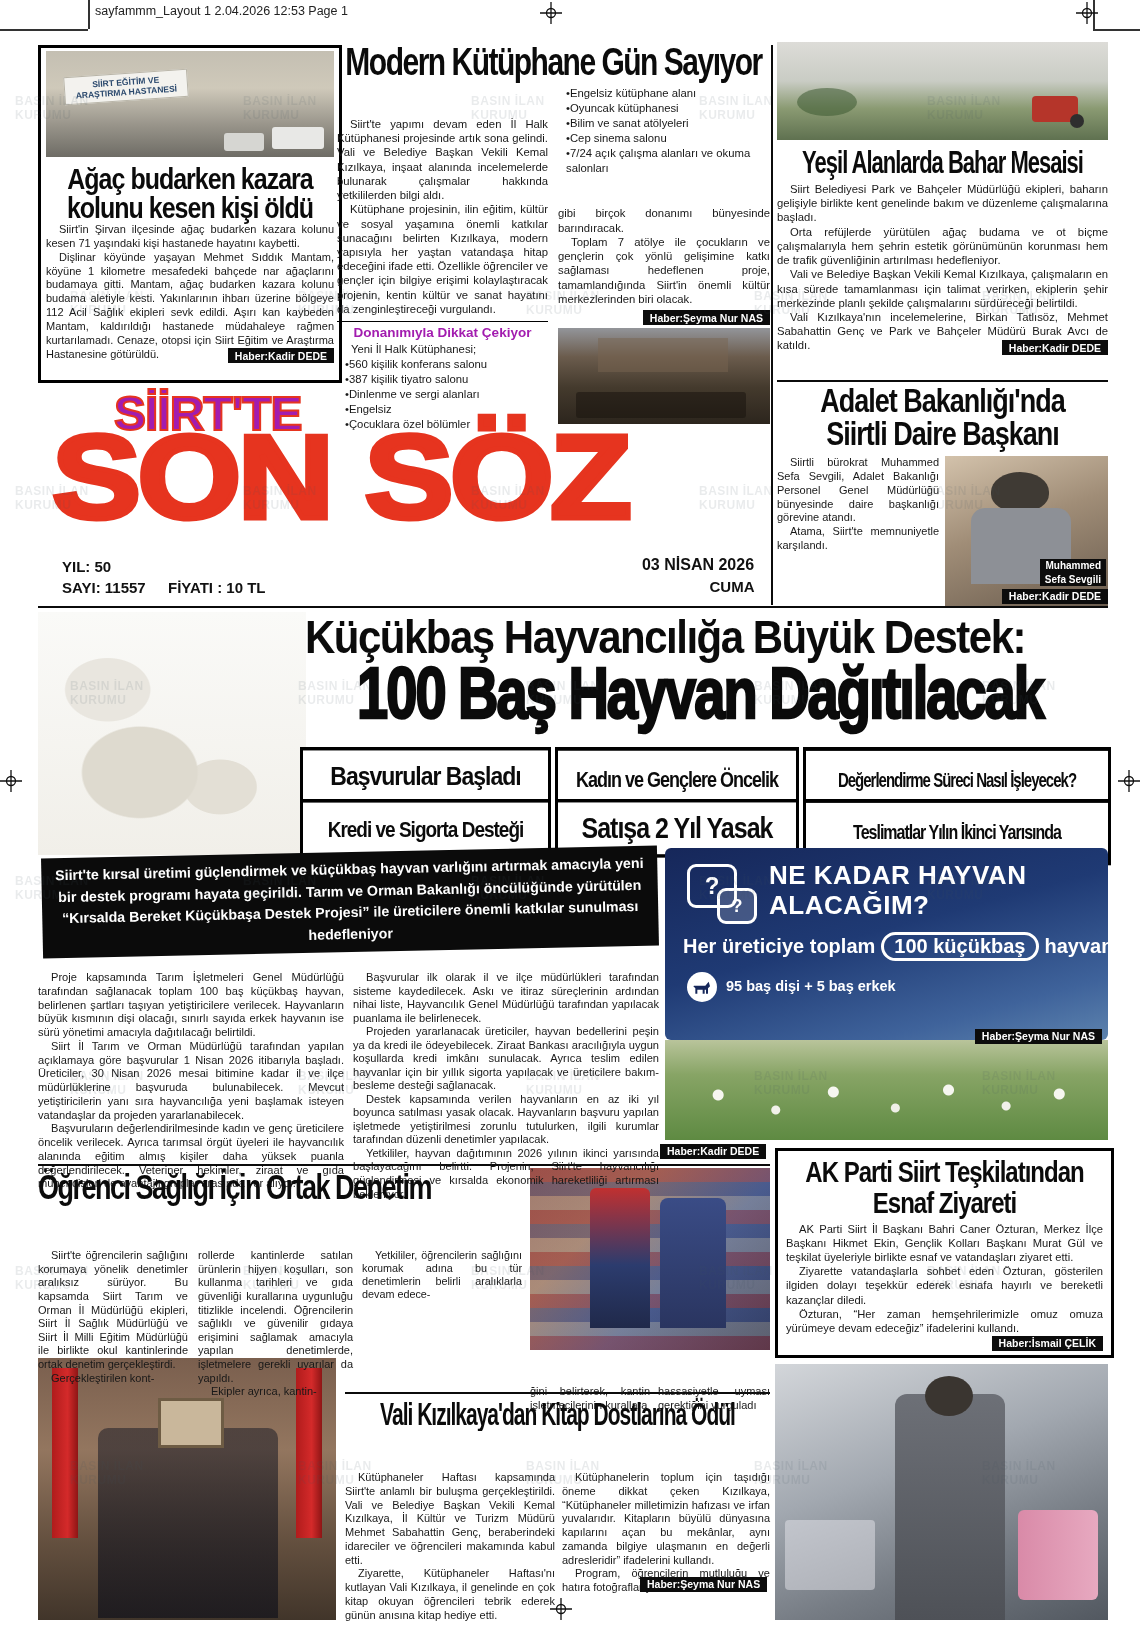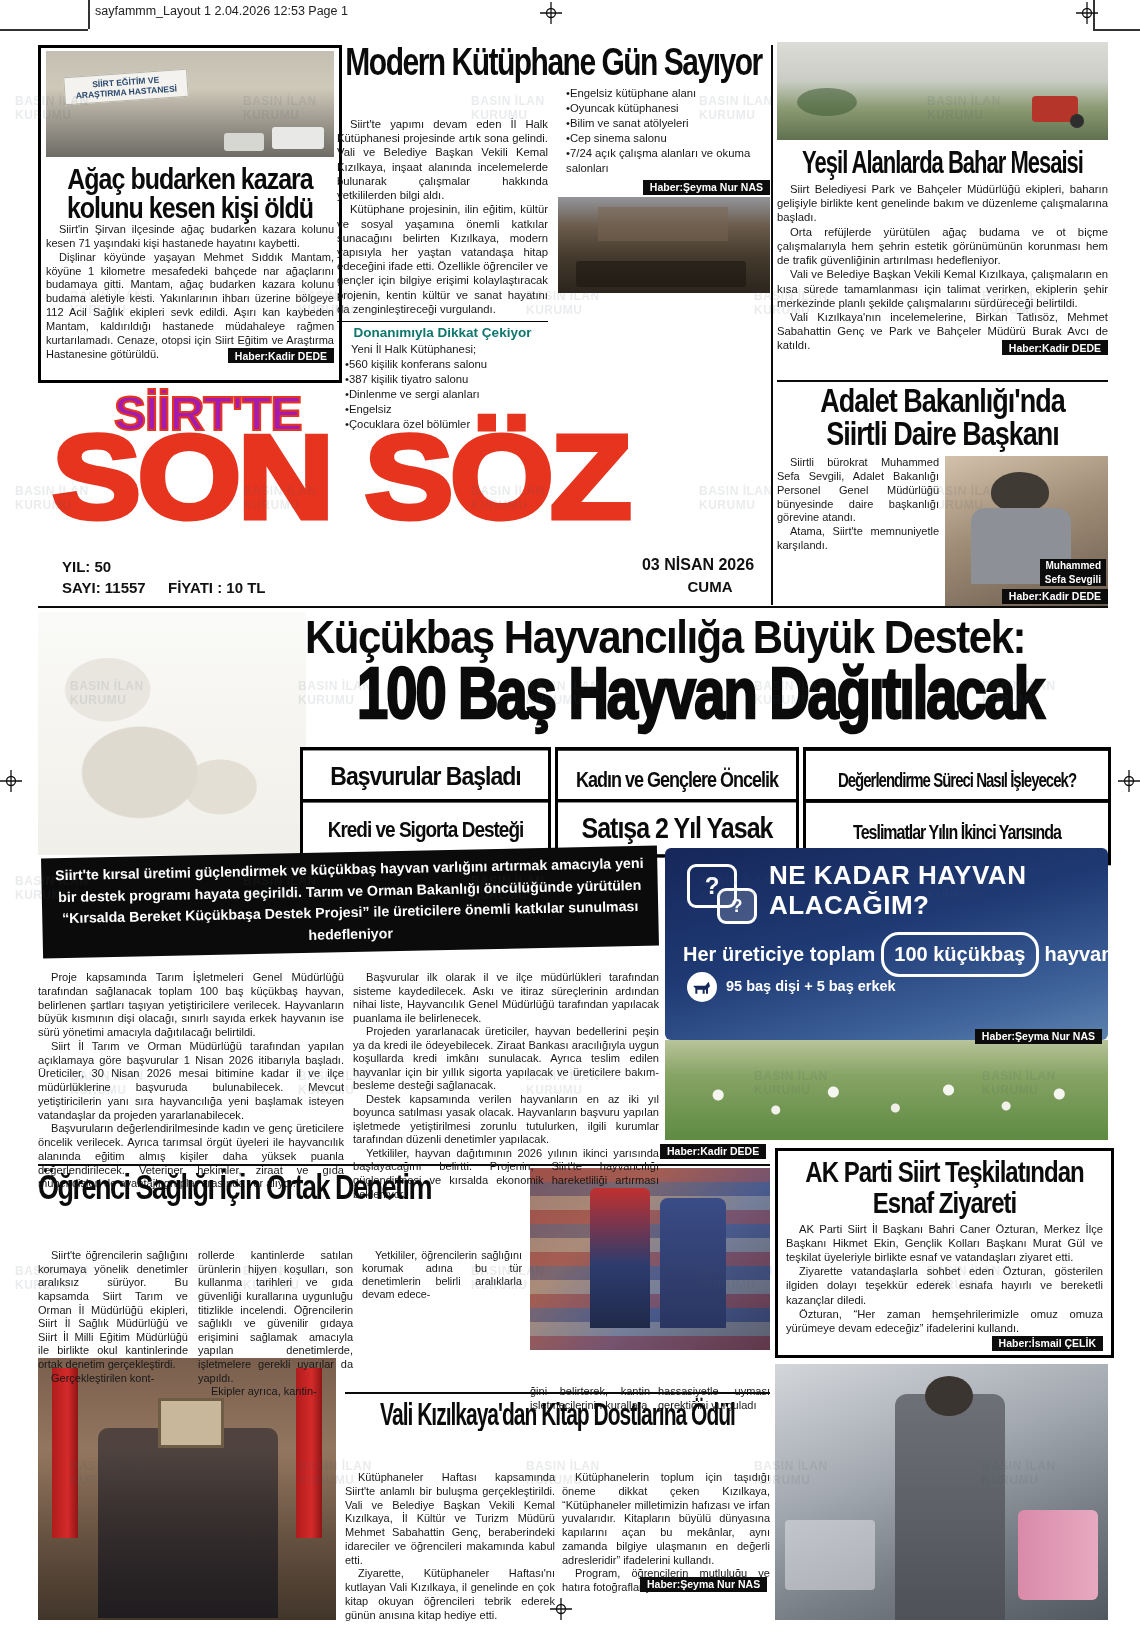--- a/index.html
+++ b/index.html
@@ -9,21 +9,21 @@
   .z1{z-index:1;}
   .hd{font-weight:bold;color:#0b0b0b;letter-spacing:-1px;line-height:1;text-align:center;
       transform-origin:top center;white-space:nowrap;}
   .body{font-size:11px;line-height:1.26;text-align:justify;color:#181818;margin-top:31px;}
   .body p{margin:0;text-indent:13px;}
   .byline{background:#0c0c0c;color:#fff;font-weight:bold;font-size:10.5px;
           padding:1.5px 7px;display:inline-block;letter-spacing:0;}
   .byline-row{text-align:right;margin-top:2px;}
   .bullet{font-size:11.3px;line-height:1.32;color:#181818;padding-left:8px;text-align:left;}
   .subhead{font-weight:bold;font-size:13.5px;text-align:center;border-top:1.5px solid #000;
-           padding-top:3px;margin:5px 0 2px 0;color:#0f766e;}
+           padding-top:3px;margin:5px 0 2px 0;color:#a21caf;}
   .rule{background:#0b0b0b;}
   .headbox{border:3px solid #000;display:flex;align-items:center;justify-content:center;
            text-align:center;background:#fff;}
   .photo{overflow:hidden;}
   .ph-hospital{background:linear-gradient(180deg,#c4bfb2 0%,#cfc9ba 35%,#98948a 70%,#6e6c65 100%);}
   .ph-building{background:linear-gradient(180deg,#93959a 0%,#6b5c4d 30%,#443a2d 62%,#2c251d 100%);}
   .ph-park{background:linear-gradient(180deg,#dddcd8 0%,#c9ccc4 40%,#8a9a72 68%,#5f7150 100%);}
   .ph-portrait{background:linear-gradient(160deg,#d3c2ab 0%,#a08d77 45%,#6a5c4e 100%);}
   .ph-goat{background:
      radial-gradient(ellipse 70px 52px at 26% 32%,#e9e6df 0 60%,transparent 62%),
@@ -44,21 +44,21 @@
      linear-gradient(135deg,#8a5a50 0%,#96705e 30%,#50608a 60%,#2c3550 100%);}
   .ph-group{background:linear-gradient(180deg,#7a5f4e 0%,#93765f 35%,#64503f 70%,#41352a 100%);}
   .ph-shop{background:linear-gradient(160deg,#d3d6da 0%,#a2a8b0 40%,#767c84 70%,#525860 100%);}
   .flagstrip{background:linear-gradient(90deg,#b01c1c 0%,#d42a2a 60%,#8e1515 100%);}
   .pinkstrip{background:linear-gradient(90deg,#d98aa8 0%,#e7a9c0 100%);}
   .bannerbox{background:#0b0b0b;color:#fff;font-weight:bold;font-size:14.2px;line-height:1.52;
              text-align:center;padding:7px 12px;transform:rotate(-1.2deg);}
   .bluebox{background:linear-gradient(165deg,#16275a 0%,#1f3a74 45%,#3f639b 80%,#5d83ae 100%);
            border-radius:6px;color:#fff;}
   .info-title{font-weight:bold;font-size:26px;letter-spacing:0.5px;line-height:1.06;color:#fff;}
-  .pill{display:inline-block;border:3px solid #fff;border-radius:18px;padding:8px 10px;margin:0 6px;}
+  .pill{display:inline-block;border:3px solid #fff;border-radius:18px;padding:0 10px;margin:0 6px;}
   .info-item{display:flex;align-items:center;gap:9px;color:#fff;font-weight:bold;font-size:14.5px;line-height:1.2;}
   .icircle{width:30px;height:30px;border-radius:50%;background:#fff;flex:0 0 30px;
            display:flex;align-items:center;justify-content:center;}
   .qbub{border:3px solid #fff;border-radius:9px;color:#fff;font-weight:bold;
         display:flex;align-items:center;justify-content:center;position:absolute;}
   .wm{position:absolute;z-index:5;opacity:0.11;color:#41525e;font-weight:bold;font-size:12px;
       line-height:1.15;text-align:left;width:86px;pointer-events:none;letter-spacing:0.5px;}
   .mark{position:absolute;z-index:6;}
   .cropline{position:absolute;background:#333;z-index:6;}
   .caption{background:#0c0c0c;color:#fff;font-weight:bold;font-size:10px;line-height:1.15;
@@ -178,20 +178,24 @@
         <div class="bullet">•Dinlenme ve sergi alanları</div>
         <div class="bullet">•Engelsiz</div>
         <div class="bullet">•Çocuklara özel bölümler</div>
       </div>
       <div style="width:212px;">
         <div class="bullet">•Engelsiz kütüphane alanı</div>
         <div class="bullet">•Oyuncak kütüphanesi</div>
         <div class="bullet">•Bilim ve sanat atölyeleri</div>
         <div class="bullet">•Cep sinema salonu</div>
         <div class="bullet">•7/24 açık çalışma alanları ve okuma salonları</div>
+        <div class="body" style="font-size:11.3px;">
+          <p style="text-indent:0;">gibi birçok donanımı bünyesinde barındıracak.</p>
+          <p>Toplam 7 atölye ile çocukların ve gençlerin çok yönlü gelişimine katkı sağlaması hedeflenen proje, tamamlandığında Siirt'in önemli kültür merkezlerinden biri olacak.</p>
+        </div>
         <div class="byline-row"><span class="byline">Haber:Şeyma Nur NAS</span></div>
         <div class="photo ph-building" style="width:100%;height:96px;margin-top:2px;position:relative;">
           <div style="position:absolute;left:18px;bottom:6px;width:170px;height:26px;background:rgba(25,20,15,.55);border-radius:3px;"></div>
           <div style="position:absolute;left:40px;top:10px;width:130px;height:34px;background:rgba(120,100,80,.5);"></div>
         </div>
       </div>
     </div>
   </div>
 
   <div class="rule abs" style="left:771px;top:45px;width:1.5px;height:560px;"></div>
@@ -231,21 +235,21 @@
     </div>
     <div style="position:absolute;right:0;top:200px;"><span class="byline">Haber:Kadir DEDE</span></div>
   </div>
 
   <div class="abs z1" style="left:114px;top:386px;color:#a21caf;font-weight:bold;font-size:48px;letter-spacing:-1px;-webkit-text-stroke:2px #e6341f;">SİİRT'TE</div>
   <div class="abs z1" style="left:52px;top:416px;color:#e6341f;font-weight:bold;font-size:118px;letter-spacing:-3px;line-height:1.05;-webkit-text-stroke:5px #e6341f;transform:scale(1.13,1.0);transform-origin:left top;white-space:nowrap;">SON SÖZ</div>
   <div class="abs z1" style="left:62px;top:558px;font-weight:bold;font-size:15px;color:#111;">YIL: 50</div>
   <div class="abs z1" style="left:62px;top:579px;font-weight:bold;font-size:15px;color:#111;">SAYI: 11557</div>
   <div class="abs z1" style="left:168px;top:579px;font-weight:bold;font-size:15px;color:#111;">FİYATI : 10 TL</div>
   <div class="abs z1" style="left:618px;top:556px;width:160px;text-align:center;font-weight:bold;font-size:16px;color:#111;">03 NİSAN 2026</div>
-  <div class="abs z1" style="left:630px;top:578px;width:160px;text-align:center;font-weight:bold;font-size:15px;color:#111;">CUMA</div>
+  <div class="abs z1" style="left:652px;top:578px;width:160px;text-align:center;font-weight:bold;font-size:15px;color:#111;">CUMA</div>
   <div class="rule abs" style="left:38px;top:606px;width:1070px;height:2px;"></div>
 
   <div class="photo ph-goat abs" style="left:38px;top:612px;width:268px;height:243px;"></div>
 
   <div class="abs z1 hd" style="left:235px;top:614px;width:860px;font-size:42px;letter-spacing:-1.5px;transform:scaleY(1.12);">Küçükbaş Hayvancılığa Büyük Destek:</div>
   <div class="abs z1 hd" style="left:300px;top:658px;width:800px;font-size:56px;letter-spacing:-2px;transform:scaleY(1.28);-webkit-text-stroke:2px #0b0b0b;">100 Baş Hayvan Dağıtılacak</div>
 
   <div class="headbox abs z1 hd" style="left:300px;top:747px;width:245px;height:45px;font-size:23px;transform:scaleY(1.15);">Başvurular Başladı</div>
   <div class="headbox abs z1 hd" style="left:555px;top:747px;width:238px;height:45px;font-size:18px;transform:scaleY(1.25);">Kadın ve Gençlere Öncelik</div>
   <div class="headbox abs z1 hd" style="left:803px;top:747px;width:302px;height:45px;font-size:15px;transform:scaleY(1.3);">Değerlendirme Süreci Nasıl İşleyecek?</div>

